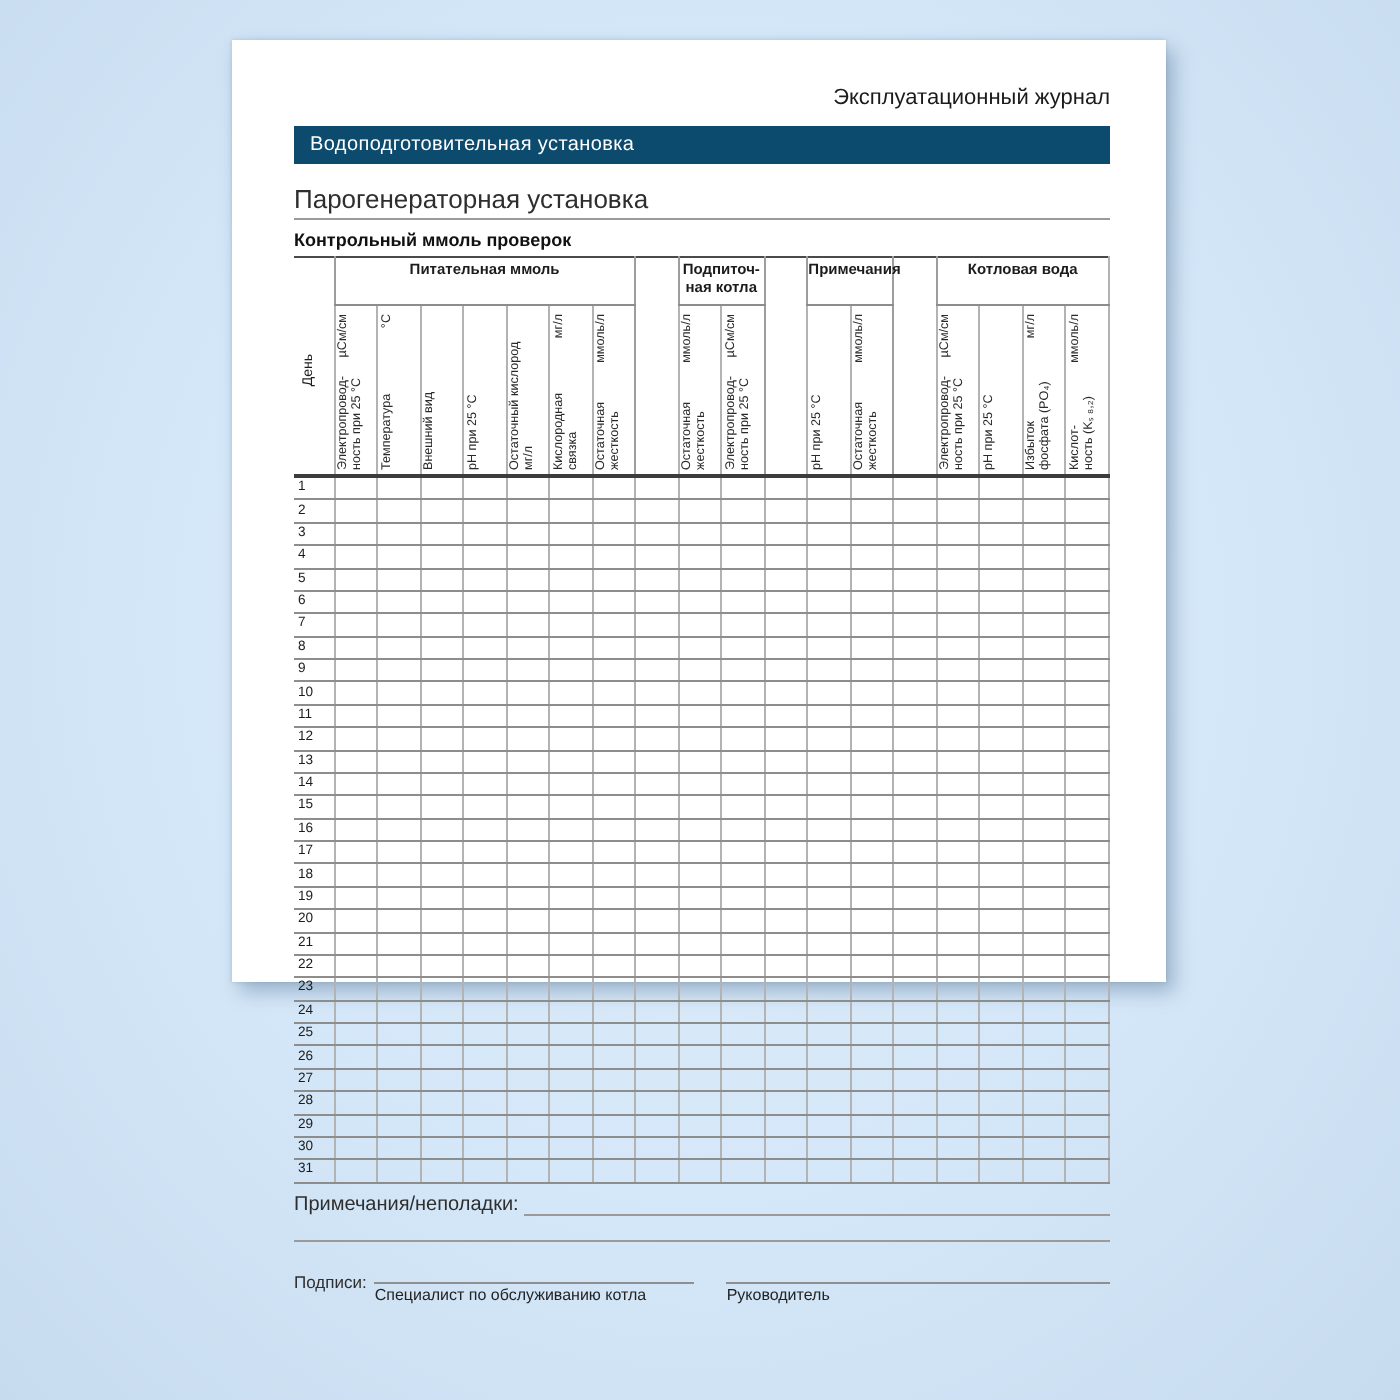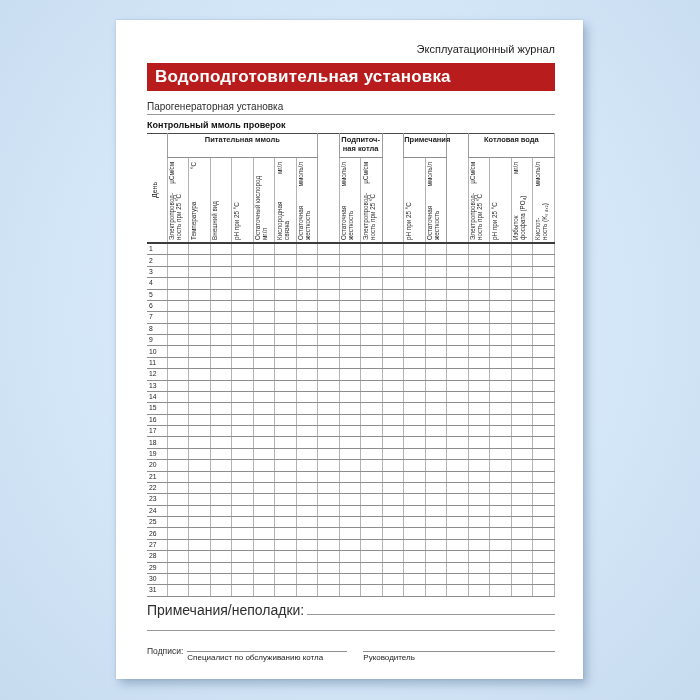--- a/index.html
+++ b/index.html
@@ -3,31 +3,31 @@
 <meta charset="utf-8">
 <style>
   html,body{margin:0;padding:0;}
   body{
     width:700px;height:700px;overflow:hidden;
     font-family:"Liberation Sans",sans-serif;
     background:radial-gradient(ellipse at 50% 45%, #ddecfa 0%, #d4e7f8 55%, #c7dbef 100%);
     position:relative;
   }
   .page{
-    position:absolute;left:116px;top:20px;width:467px;height:659px;
+    position:absolute;left:116px;top:20px;width:467px;height:471px;
     background:#ffffff;
     box-shadow:4px 5px 9px rgba(88,118,150,0.45), 0 0 2px rgba(110,135,160,0.35);
   }
   .content{position:absolute;left:31px;top:0;width:408px;}
   .journal-label{margin-top:23px;text-align:right;font-size:11px;color:#1b1b1b;}
   .title-bar{
-    margin-top:8px;background:#b91c1c;color:#ffffff;
-    font-weight:bold;font-size:17px;padding:4px 6px 4px 8px;letter-spacing:0.2px;
+    margin-top:8px;background:#0c4a6e;color:#ffffff;
+    font-weight:normal;font-size:10px;padding:4px 6px 4px 8px;letter-spacing:0.2px;
   }
-  .unit-line{margin-top:10px;border-bottom:1px solid #9a9a9a;font-size:10px;color:#2e2e2e;padding-bottom:2px;}
+  .unit-line{margin-top:10px;border-bottom:1px solid #9a9a9a;font-size:13px;color:#2e2e2e;padding-bottom:2px;}
   .my-row{margin-top:5px;font-size:8.5px;color:#2e2e2e;display:flex;align-items:flex-end;height:12px;}
   .blank{display:inline-block;border-bottom:1px solid #9a9a9a;height:10px;}
   .blank.month{width:44px;margin-right:12px;}
   .blank.year{width:52px;}
   .checklist-title{margin-top:5px;font-weight:bold;font-size:9px;color:#111;}
 
   table.checklist{margin-top:3px;border-collapse:collapse;table-layout:fixed;width:100%;}
   table.checklist{border-top:1px solid #4a4a4a;}
   th,td{padding:0;margin:0;}
   th{font-weight:normal;}
@@ -47,21 +47,21 @@
   }
   .rot .hname{display:block;font-size:6.3px;line-height:7.4px;color:#2a2a2a;white-space:pre-line;text-align:left;}
   .rot .hunit{position:absolute;top:0;right:2px;font-size:6.3px;color:#2a2a2a;}
   .rot-day{font-size:7px;color:#1c1c1c;height:16px;width:100px;bottom:2px;}
   .cell{height:10.38px;border-left:1px solid #b3b3b3;border-bottom:1px solid #8d8d8d;}
   td.day{
     height:10.38px;border-bottom:1px solid #8d8d8d;font-size:6.8px;color:#1c1c1c;
     text-align:left;padding-left:2px;line-height:10px;
   }
 
-  .notes{margin-top:5px;font-size:14px;color:#2e2e2e;display:flex;align-items:center;}
+  .notes{margin-top:5px;font-size:10px;color:#2e2e2e;display:flex;align-items:center;}
   .notes .fill{flex:1;border-bottom:1px solid #9a9a9a;height:10px;margin-left:3px;}
   .notes-line2{height:12px;border-bottom:1px solid #9a9a9a;}
   .signatures{margin-top:11px;font-size:8.5px;color:#2e2e2e;display:flex;align-items:flex-start;}
   .sig-label{padding-top:4px;}
   .sig{margin-left:5px;}
   .sig-line{border-bottom:1px solid #8f8f8f;height:9px;}
   .sig.left{width:160px;margin-left:4px;}
   .sig.right{flex:1;margin-left:16px;}
   .sig-caption{font-size:8px;color:#232323;margin-top:1px;}
 </style>

